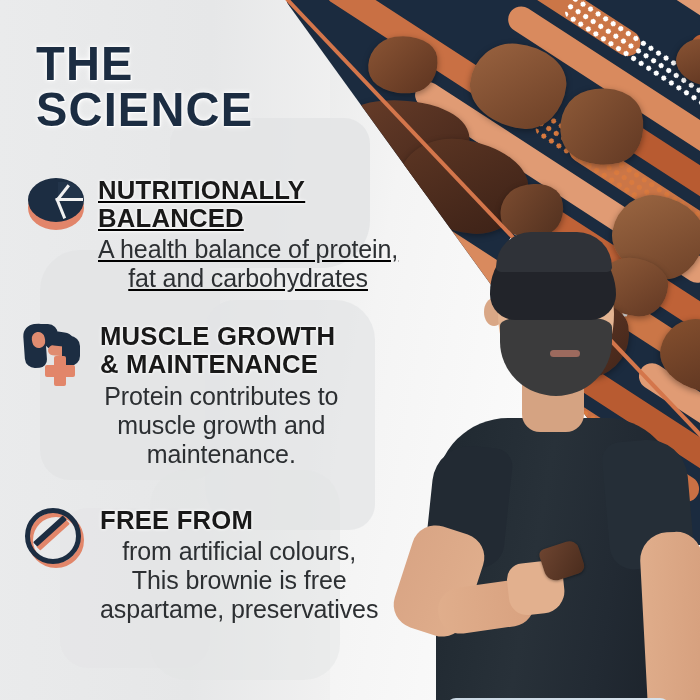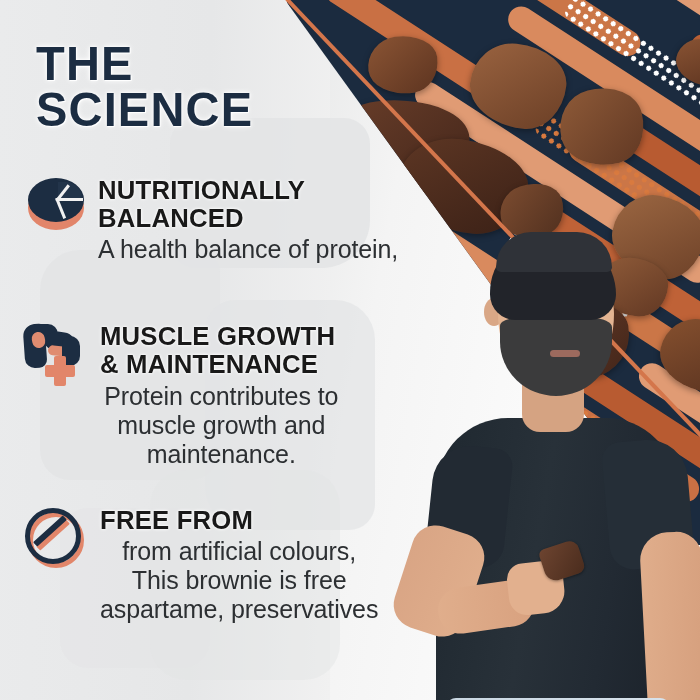--- a/index.html
+++ b/index.html
@@ -99,21 +99,21 @@
     transform:scaleX(.97);transform-origin:left center;white-space:nowrap;}
   .b-body{
     font-size:25px;line-height:1.16;color:#2c2f32;font-weight:400;
     letter-spacing:-.1px;margin-top:3px;white-space:nowrap;}
   .b-body div{white-space:nowrap;text-align:center;}
 
   .row1{left:28px;top:176px;}
   .row2{left:22px;top:322px;}
   .row3{left:24px;top:506px;}
   .row2 .icon-wrap{width:66px;flex:0 0 66px;height:66px;}
-  .row1 .texts{}
+  .row1 .texts{text-decoration:underline;}
   .row2 .texts{}
   .row3 .texts{margin-left:18px;}
   .row2 .b-body{margin-top:4px;}
 
   
   .pie{position:absolute;left:0;top:0;width:56px;height:56px;}
   .pie .base{position:absolute;left:0;top:10px;width:56px;height:44px;
     background:#e2856a;border-radius:50%;}
   .pie .top{position:absolute;left:0;top:2px;width:56px;height:44px;
     background:#1c2d42;border-radius:50%;}
@@ -258,20 +258,21 @@
           <div class="cut1"></div>
           <div class="cut2"></div>
           <div class="cut3"></div>
         </div>
       </div>
       <div class="texts">
         <div class="b-title">NUTRITIONALLY</div>
         <div class="b-title">BALANCED</div>
         <div class="b-body">
           <div>A health balance of protein,</div>
+          <div>fat and carbohydrates</div>
         </div>
       </div>
     </div>
 
     <div class="row row2">
       <div class="icon-wrap">
         <div class="muscle">
           <div class="mu-upper"></div>
           <div class="mu-shoulder"></div>
           <div class="mu-hl1"></div>

